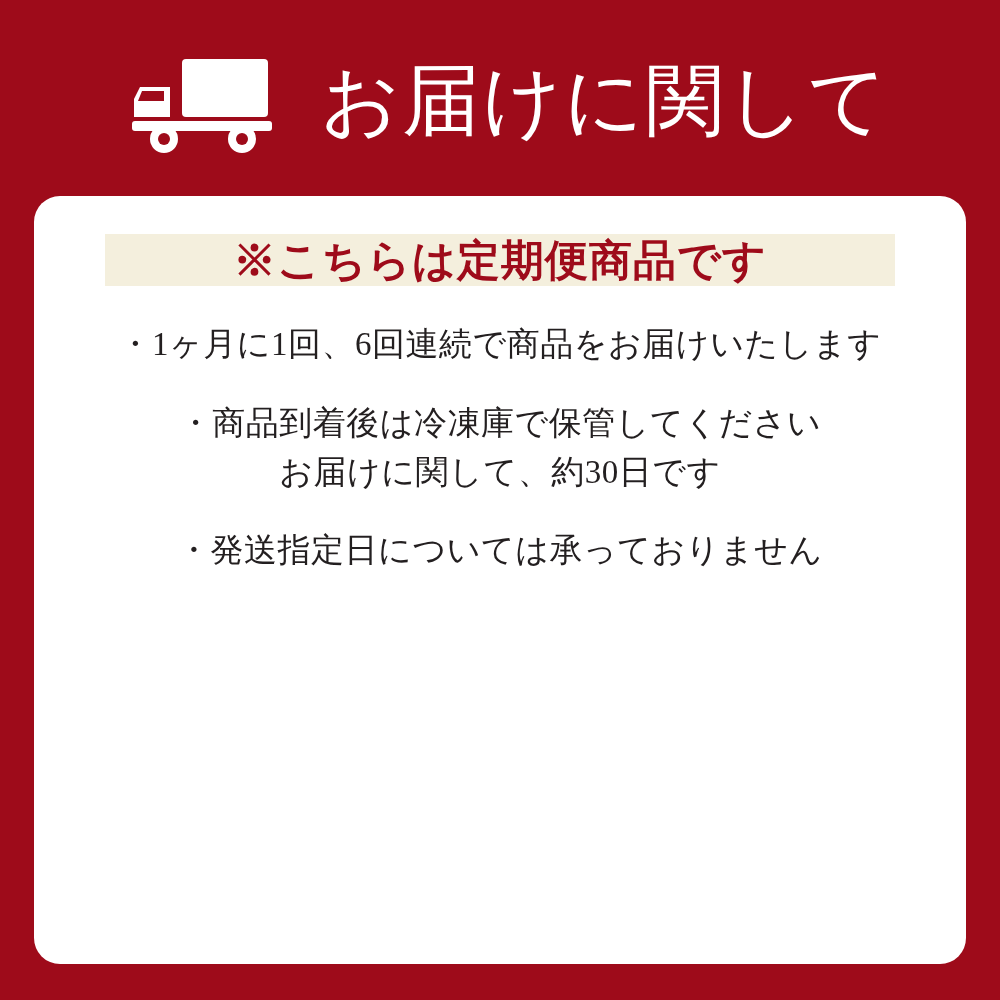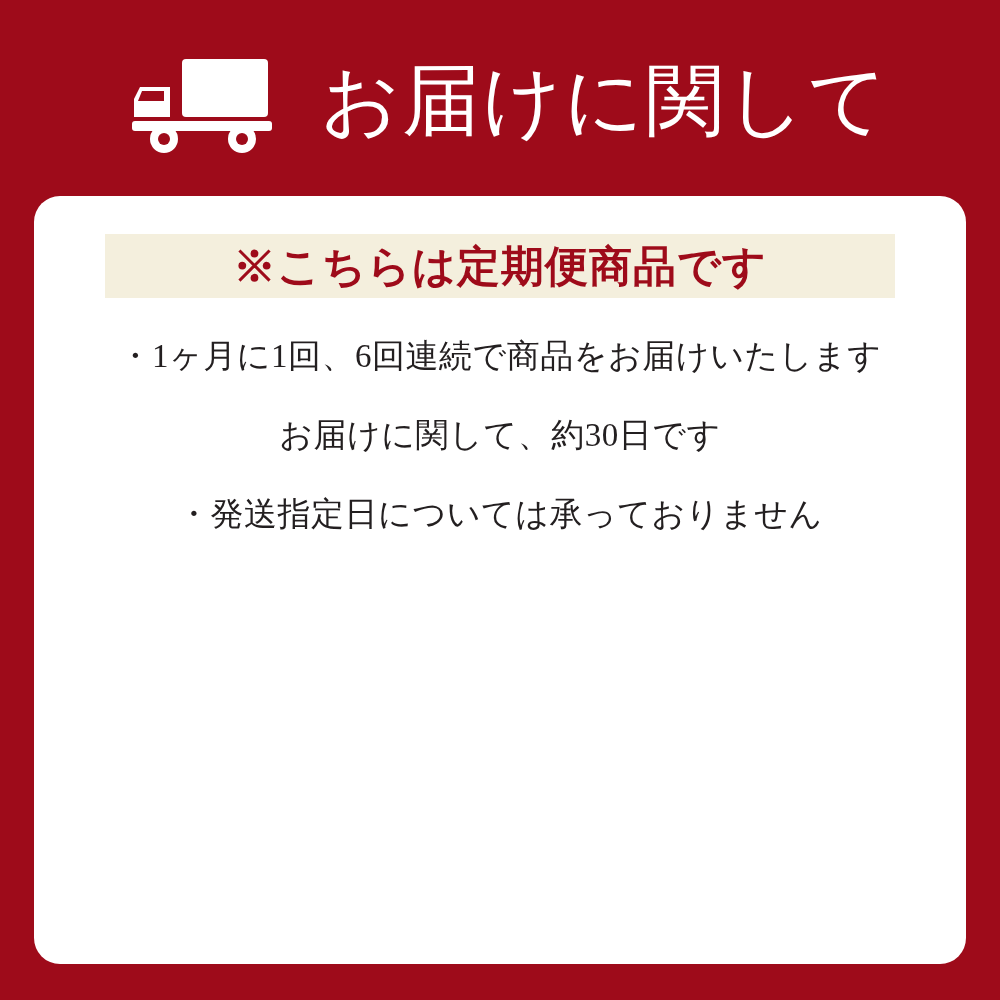--- a/index.html
+++ b/index.html
@@ -55,21 +55,21 @@
     width: 932px;
     height: 768px;
     background: #ffffff;
     border-radius: 26px;
     box-sizing: border-box;
     padding: 38px 44px 0 44px;
   }
   .notice-band {
     width: 790px;
     margin: 0 auto;
-    height: 64px;
+    height: 52px;
     background: #f4efdd;
     display: flex;
     align-items: center;
     justify-content: center;
   }
   .notice-band-text {
     color: #9e0b1a;
     font-size: 43px;
     font-weight: bold;
     letter-spacing: 1px;
@@ -132,20 +132,21 @@
     <div class="body-list">
 
       <div class="body-item">
         <span class="line">・1ヶ月に1回、6回連続で商品をお届けいたします</span>
       </div>
 
       <div class="body-item">
       </div>
 
       <div class="body-item">
+        <span class="line">・商品到着後は冷凍庫で保管してください</span>
         <span class="line">お届けに関して、約30日です</span>
       </div>
 
       <div class="body-item gap-before">
         <span class="line">・発送指定日については承っておりません</span>
       </div>
 
 
     </div>
   </div>

